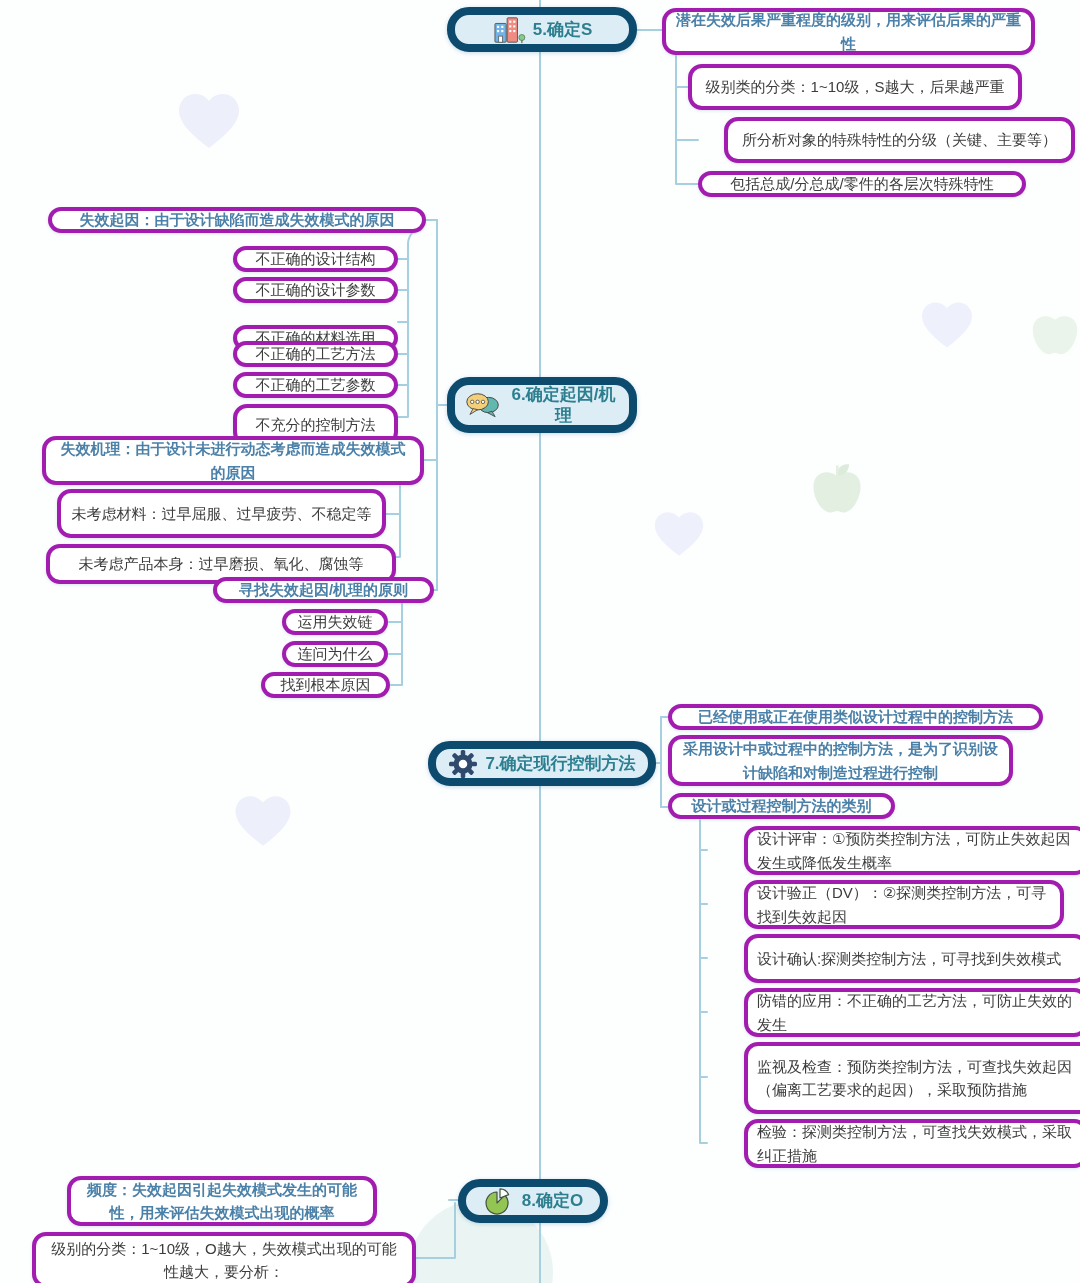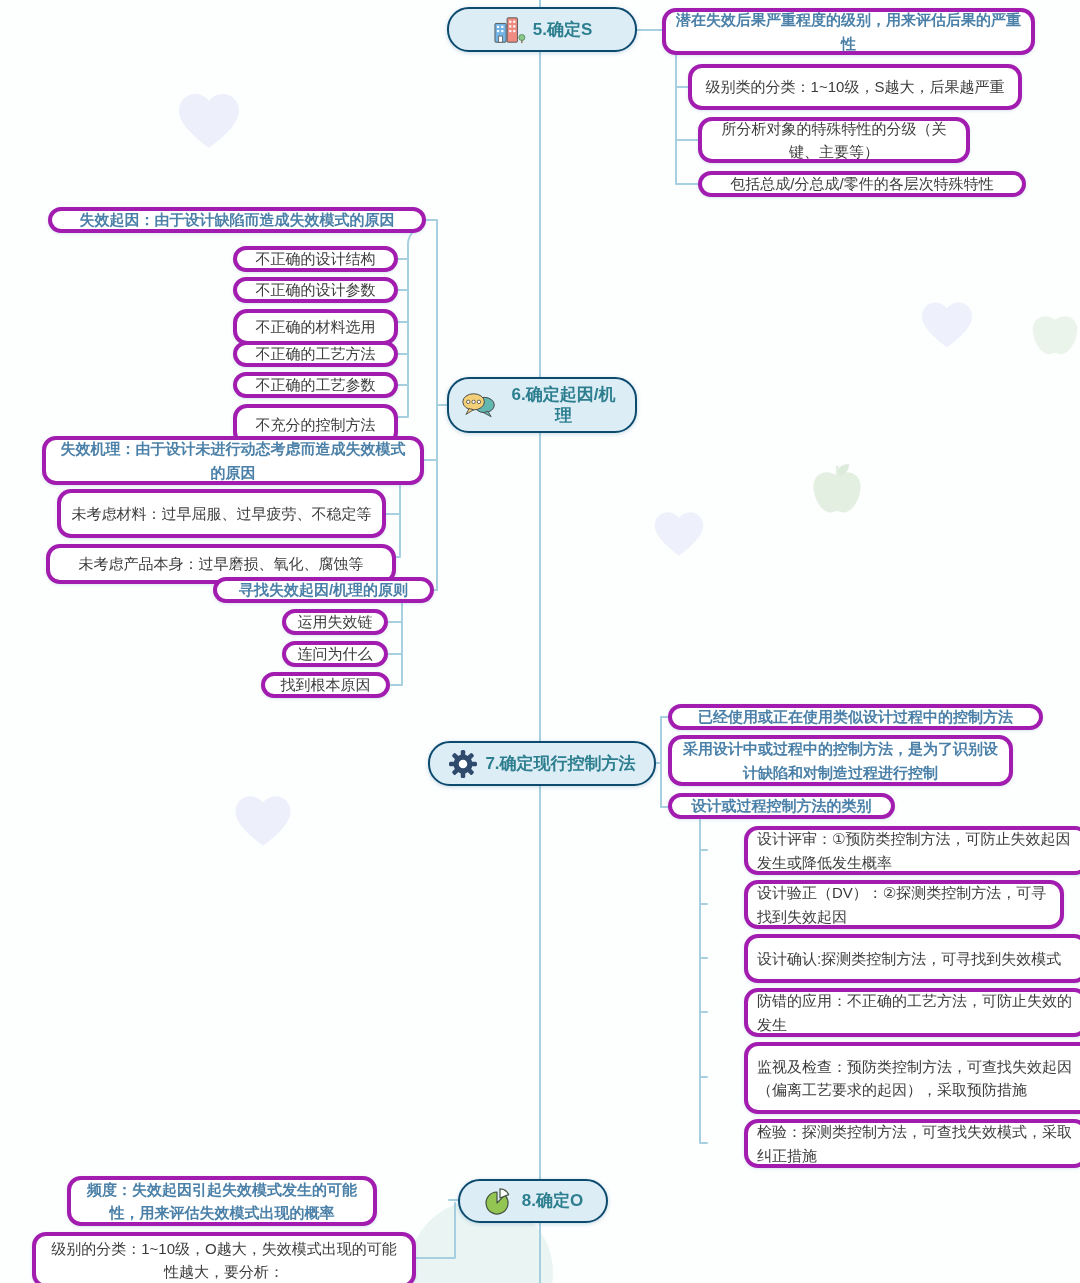--- a/index.html
+++ b/index.html
@@ -14,21 +14,21 @@
     position:absolute;box-sizing:border-box;
     background:#ffffff;border:4px solid #a21caf;border-radius:14px;
     display:flex;align-items:center;justify-content:center;
     text-align:center;font-size:15px;color:#3c3c3c;line-height:1.55;
     padding:1px 9px;box-shadow:0 1px 3px rgba(110,160,195,.25);
   }
   .box.left{justify-content:flex-start;text-align:left;margin-left:37px;}
   .hdr{font-weight:bold;color:#4b80a8;}
   .main-node{
     position:absolute;box-sizing:border-box;
-    background:#dcedf6;border:2px solid #0c4a6e;border-radius:22px;
+    background:#dcedf6;border:8px solid #0c4a6e;border-radius:22px;
     display:flex;align-items:center;justify-content:center;gap:7px;
     font-weight:bold;color:#2d7f8f;font-size:17px;line-height:1.25;
     text-align:center;padding:2px 10px;
     box-shadow:0 1px 4px rgba(90,150,185,.35);
   }
   .icon{flex:0 0 auto;display:block;}
 </style>
 </head>
 <body>
 
@@ -156,27 +156,27 @@
 <div class="main-node" style="left:458px;top:1179px;width:150px;height:44px">
   <svg class="icon" width="32" height="32" viewBox="0 0 32 32">
     <path d="M14 18 L21.8 10.2 A11 11 0 1 1 14 7 Z" fill="#93c553" stroke="#44523e" stroke-width="1.2" stroke-linejoin="round"></path>
     <path d="M17 13 L17 3.8 A9.5 9.5 0 0 1 25.6 9.6 Z" fill="#fdfefe" stroke="#44523e" stroke-width="1.2" stroke-linejoin="round"></path>
   </svg>
   <span>8.确定O</span>
 </div>
 
 <div class="box hdr" style="left:662px;top:8px;width:373px;height:47px">潜在失效后果严重程度的级别，用来评估后果的严重性</div>
 <div class="box" style="left:688px;top:64px;width:334px;height:46px">级别类的分类：1~10级，S越大，后果越严重</div>
-<div class="box" style="left:698px;top:117px;width:272px;height:46px">所分析对象的特殊特性的分级（关键、主要等）</div>
+<div class="box" style="left:724px;top:117px;width:351px;height:46px">所分析对象的特殊特性的分级（关键、主要等）</div>
 <div class="box" style="left:698px;top:171px;width:328px;height:26px">包括总成/分总成/零件的各层次特殊特性</div>
 
 <div class="box hdr" style="left:48px;top:207px;width:378px;height:26px">失效起因：由于设计缺陷而造成失效模式的原因</div>
 <div class="box" style="left:233px;top:246px;width:165px;height:26px">不正确的设计结构</div>
 <div class="box" style="left:233px;top:277px;width:165px;height:26px">不正确的设计参数</div>
-<div class="box" style="left:233px;top:309px;width:165px;height:36px">不正确的材料选用</div>
+<div class="box" style="left:233px;top:325px;width:165px;height:26px">不正确的材料选用</div>
 <div class="box" style="left:233px;top:341px;width:165px;height:26px">不正确的工艺方法</div>
 <div class="box" style="left:233px;top:372px;width:165px;height:26px">不正确的工艺参数</div>
 <div class="box" style="left:233px;top:404px;width:165px;height:42px">不充分的控制方法</div>
 
 <div class="box hdr" style="left:42px;top:436px;width:382px;height:49px">失效机理：由于设计未进行动态考虑而造成失效模式的原因</div>
 <div class="box" style="left:57px;top:489px;width:329px;height:49px">未考虑材料：过早屈服、过早疲劳、不稳定等</div>
 <div class="box" style="left:46px;top:544px;width:350px;height:40px">未考虑产品本身：过早磨损、氧化、腐蚀等</div>
 
 <div class="box hdr" style="left:213px;top:577px;width:221px;height:26px">寻找失效起因/机理的原则</div>
 <div class="box" style="left:282px;top:609px;width:106px;height:26px">运用失效链</div>

